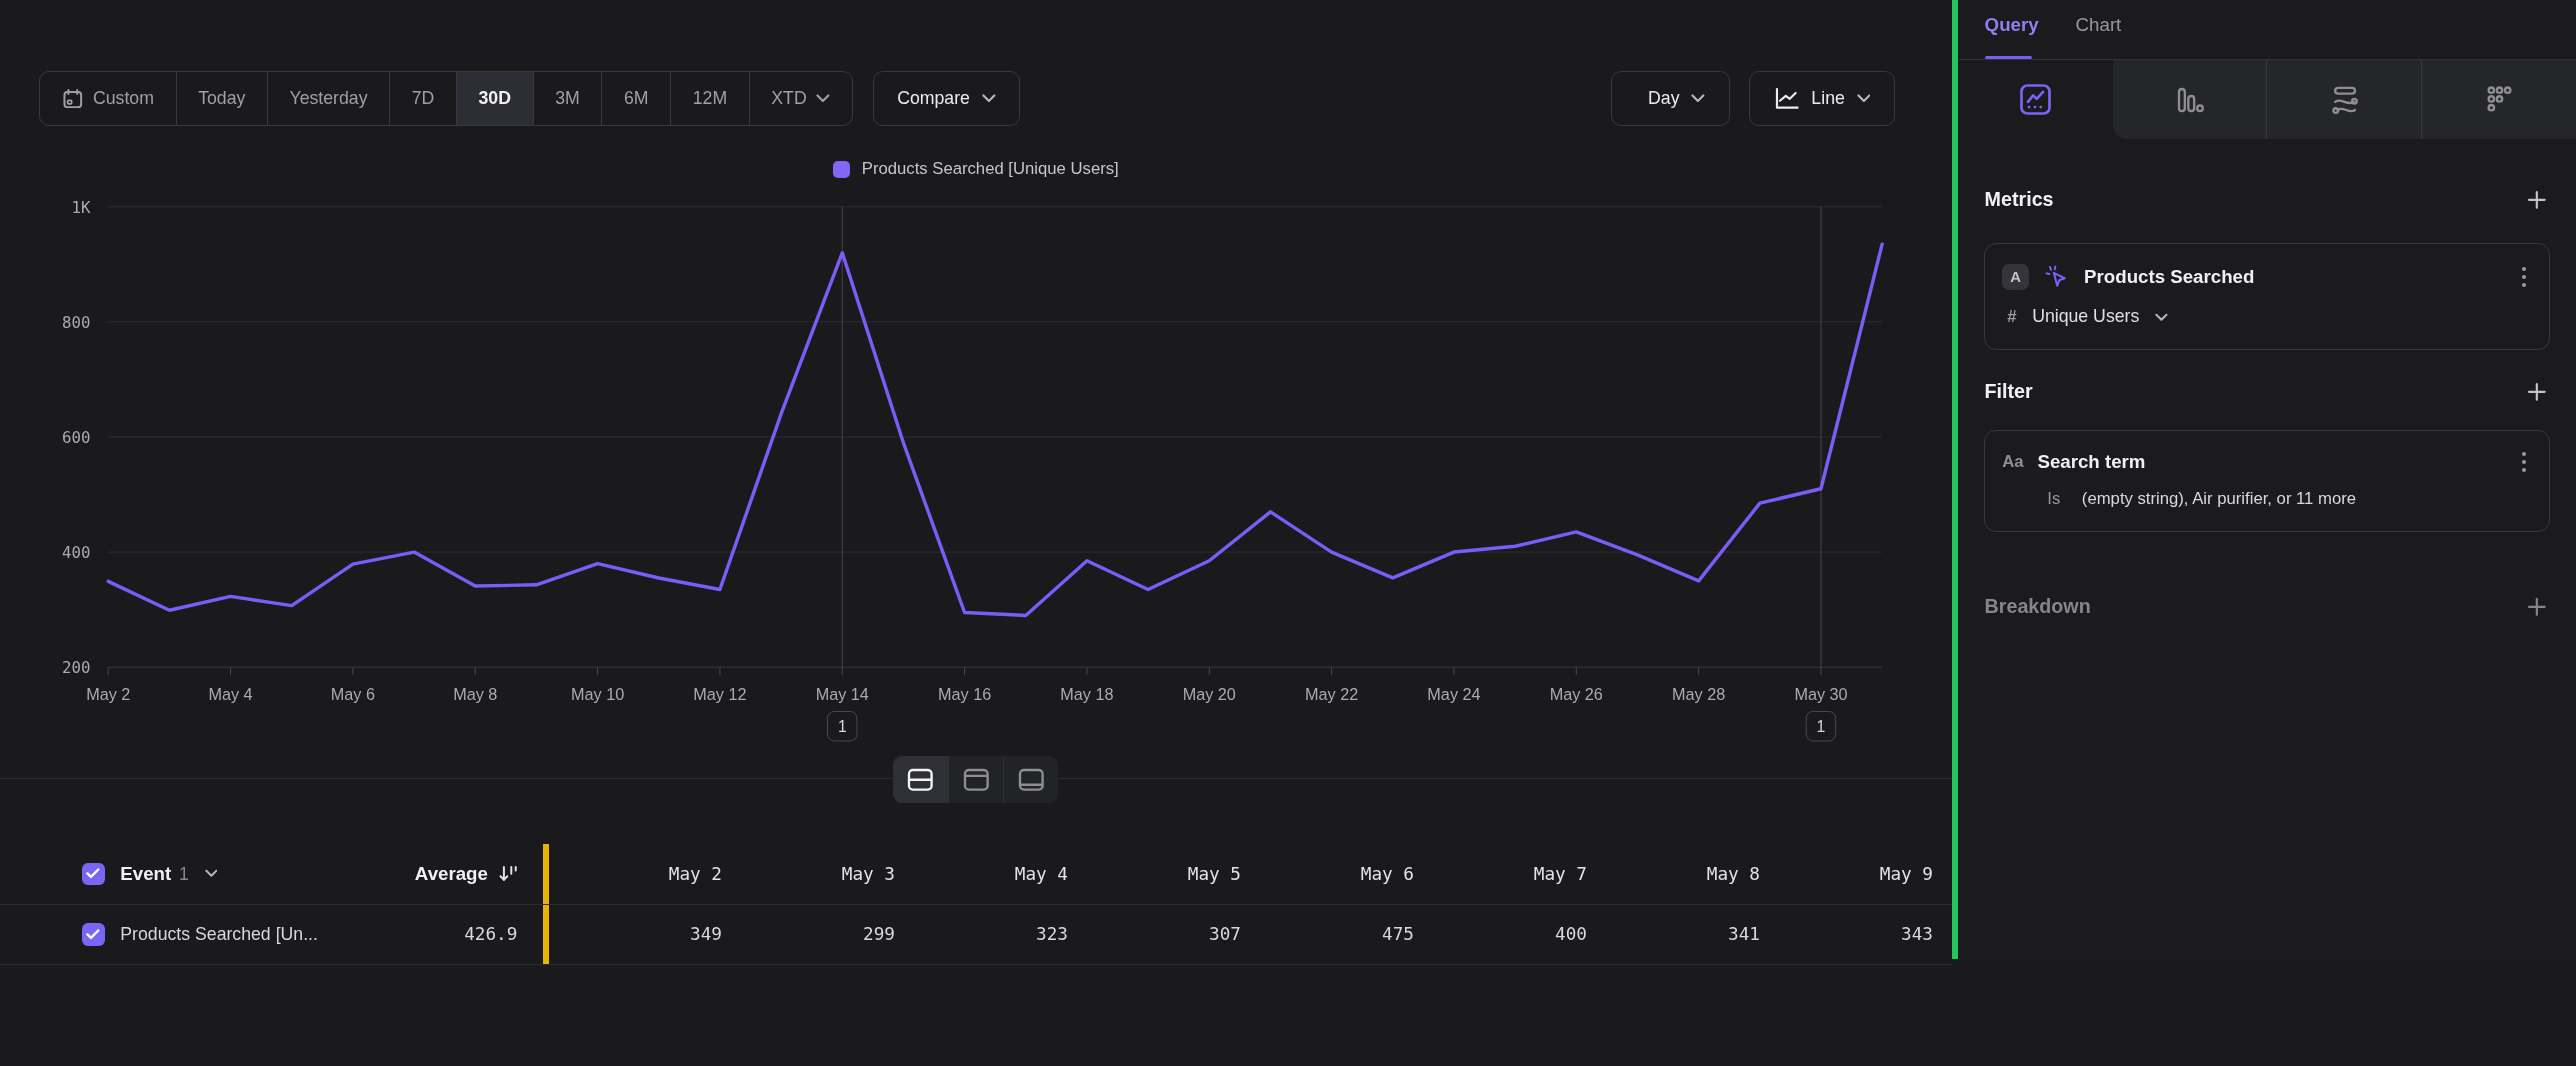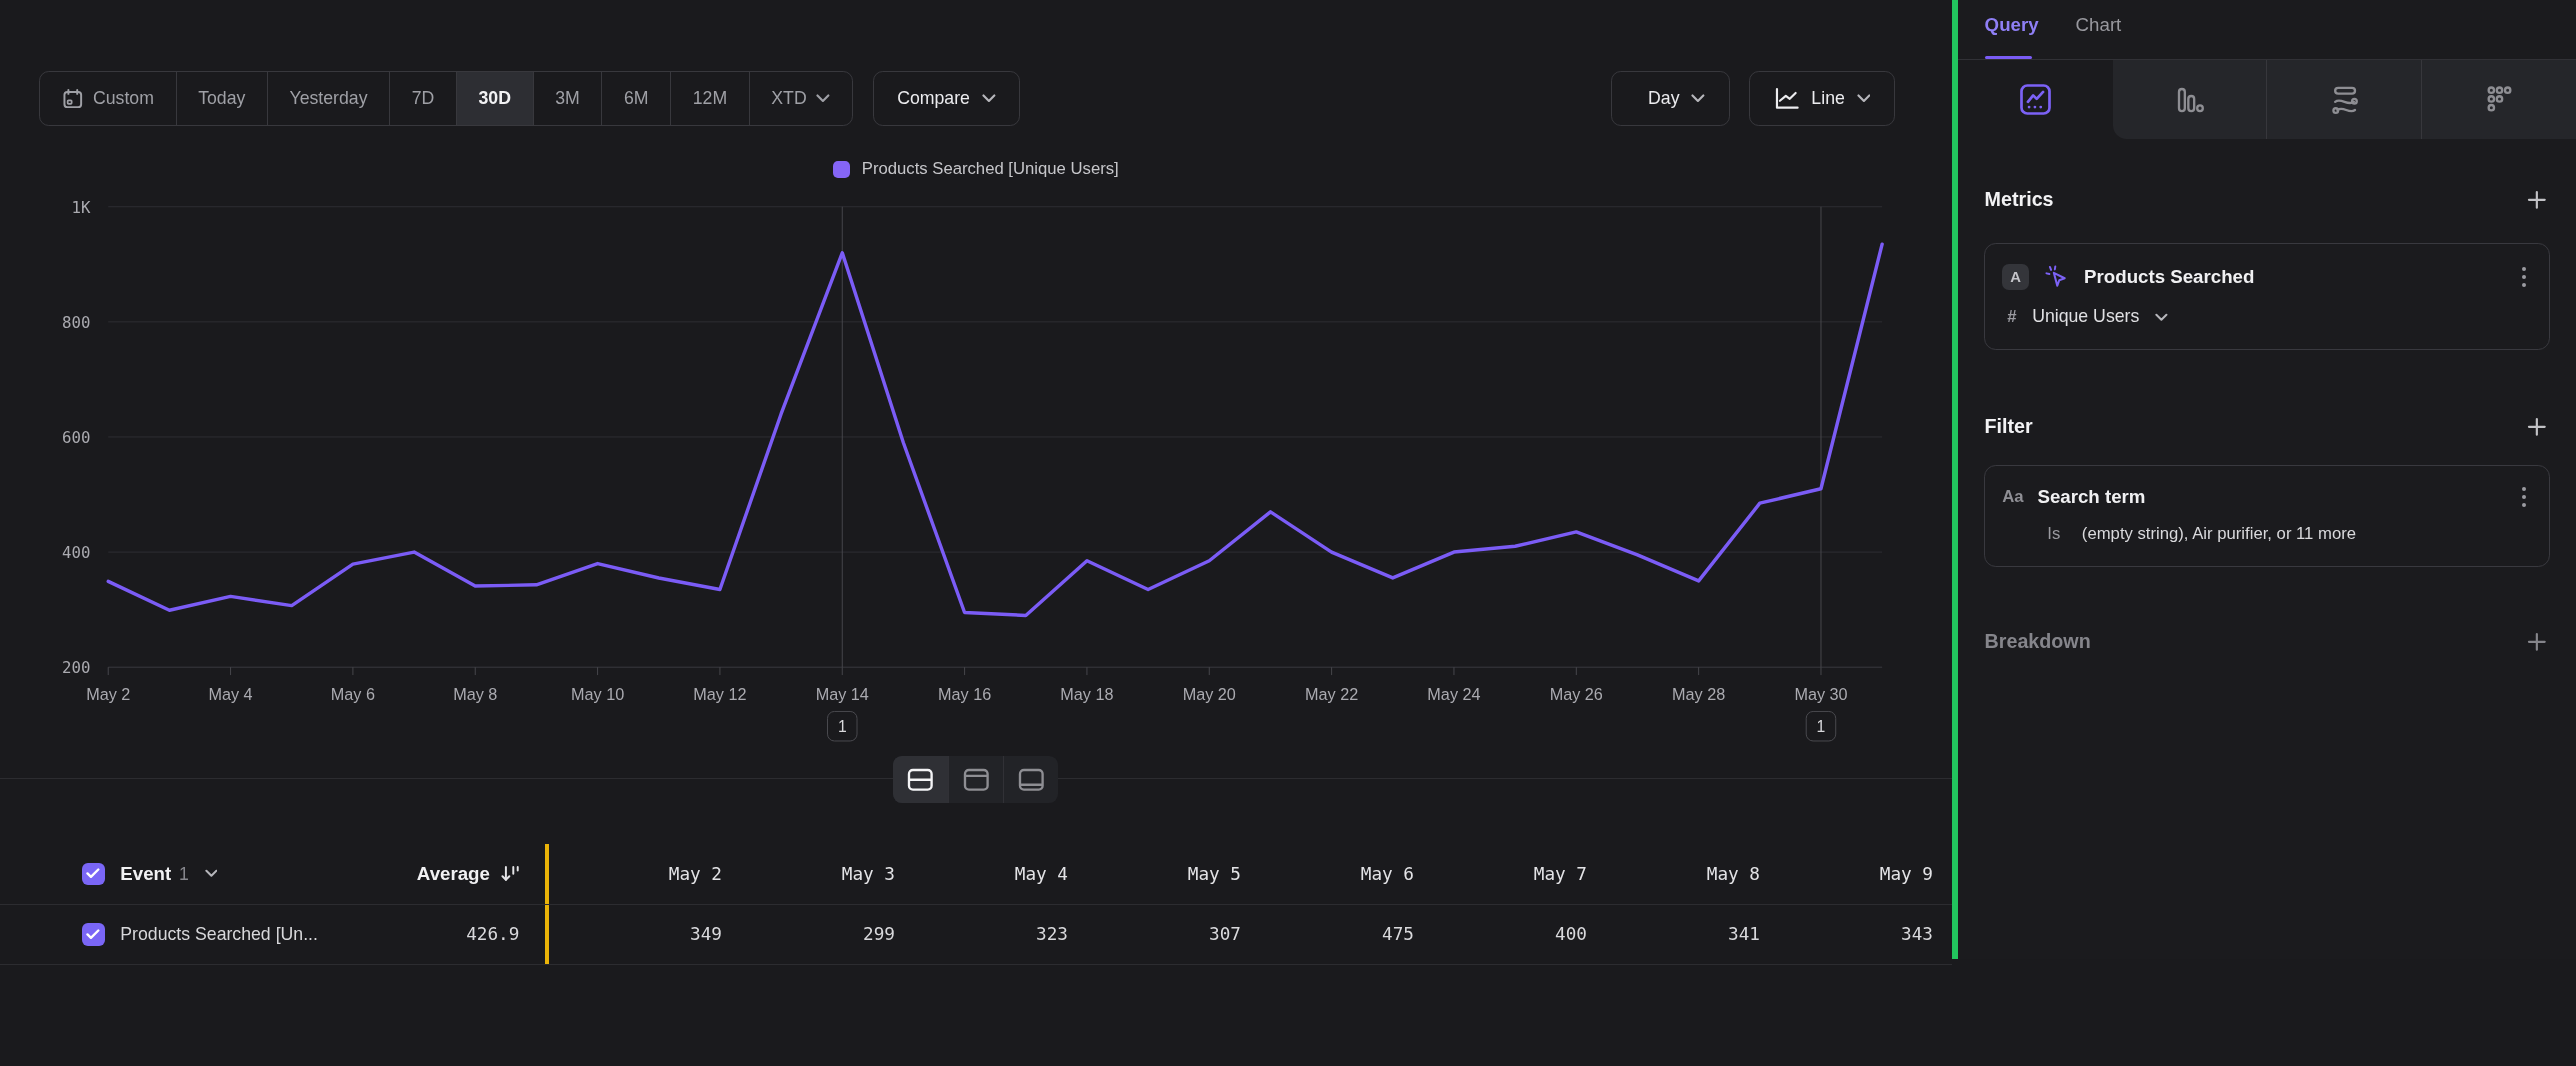--- a/index.html
+++ b/index.html
@@ -39,21 +39,21 @@
   .toggle-group button.sel { background:#2f3035; }
   .layout-ic rect, .layout-ic line { stroke-width:2.4; fill:none; }
   .tg-gray { stroke:#8e8e93; } .tg-white { stroke:#f4f4f6; }
 
   
   .table { margin-top:41px; }
   .trow { display:grid; grid-template-columns:246px 221px repeat(8,173px); padding-left:82px; align-items:center; }
   .thead { height:61px; border-bottom:1px solid #2c2c30; }
   .tbody-row { height:60px; border-bottom:1px solid #2c2c30; }
   .cell-name { display:flex; align-items:center; gap:15.7px; }
-  .cell-avg { display:flex; align-items:center; justify-content:flex-end; gap:9.8px; padding-right:25.6px; border-right:4px solid #eab308; height:100%; }
+  .cell-avg { display:flex; align-items:center; justify-content:flex-end; gap:9.8px; padding-right:25.6px; border-right:6px solid #eab308; height:100%; }
   .cell-num { text-align:right; font-family:"DejaVu Sans Mono",monospace; font-size:17.7px; color:#d9d9dc; }
   .thead .cell-num { color:#e3e3e6; }
   .event-label { font-size:18.7px; font-weight:700; color:#f1f1f3; }
   .event-count { font-size:17.7px; color:#86868c; margin-left:7.9px; }
   .avg-label { font-size:18.7px; font-weight:700; color:#f1f1f3; }
   .row-name { font-size:17.7px; color:#d8d8db; white-space:nowrap; }
   .avg-val { font-family:"DejaVu Sans Mono",monospace; font-size:17.7px; color:#d9d9dc; }
   .checkbox { width:22.6px; height:22.6px; border-radius:5.9px; background:#7a66f6; display:flex; align-items:center; justify-content:center; flex:none; cursor:pointer; }
 
   
@@ -377,21 +377,21 @@
       </div>
       <div class="card-row2">
         <span class="hash">#</span>
         <span class="agg-label">Unique Users</span>
         <svg class="chev" viewBox="0 0 14 9" style="width:12.8px">
             <polyline points="1.5,1.5 7,7 12.5,1.5"></polyline>
           </svg>
       </div>
     </div>
 
-    <div class="sb-section-head" style="margin-top:65px">
+    <div class="sb-section-head" style="margin-top:30px">
       <span class="sb-h">Filter</span>
       <svg class="plus-ic" width="19.7" height="19.7" viewBox="0 0 20 20">
         <line x1="10" y1="2" x2="10" y2="18"></line>
           <line x1="2" y1="10" x2="18" y2="10"></line>
       </svg>
     </div>
 
     <div class="card" style="margin-top:26.6px">
       <div class="card-row1">
         <span class="aa">Aa</span>

